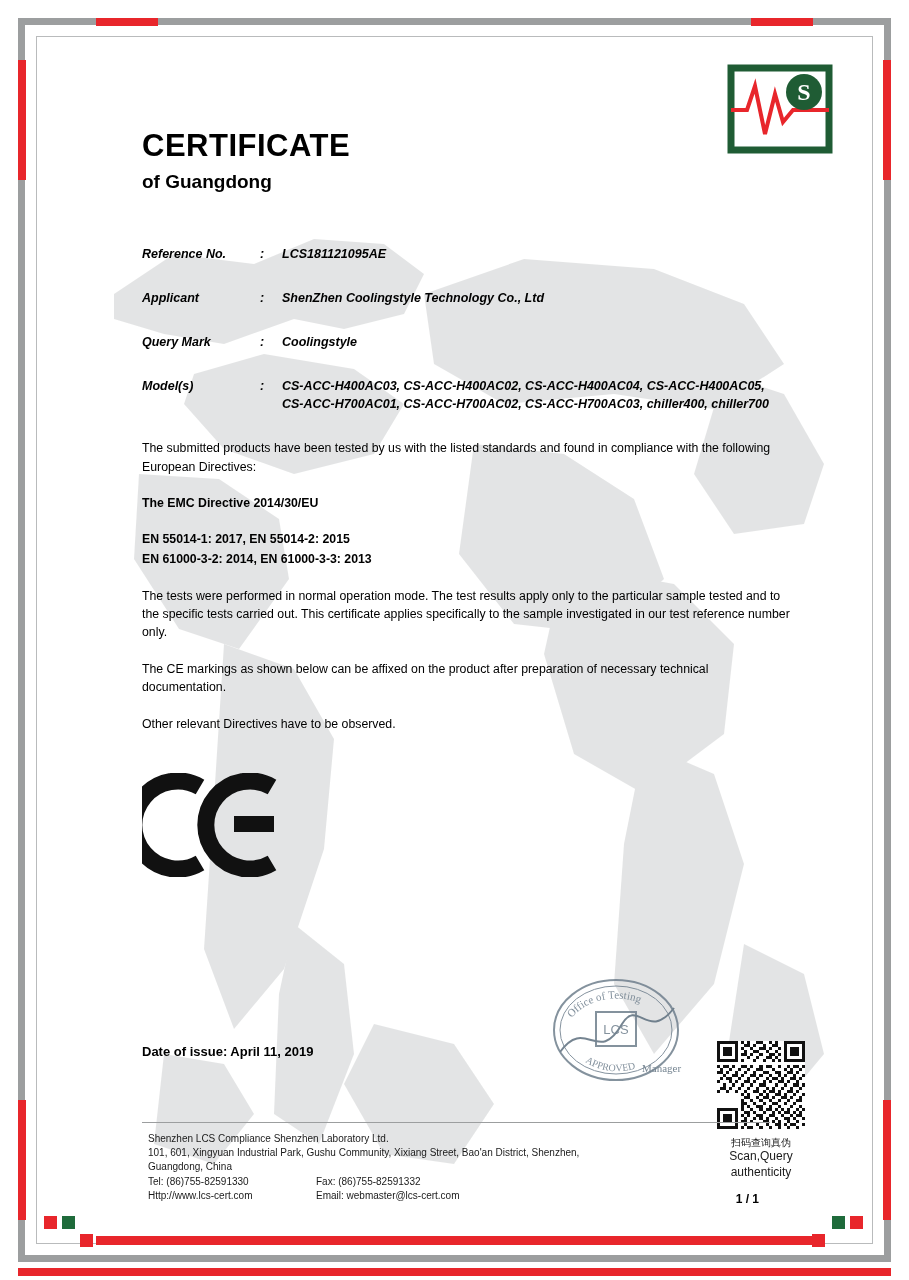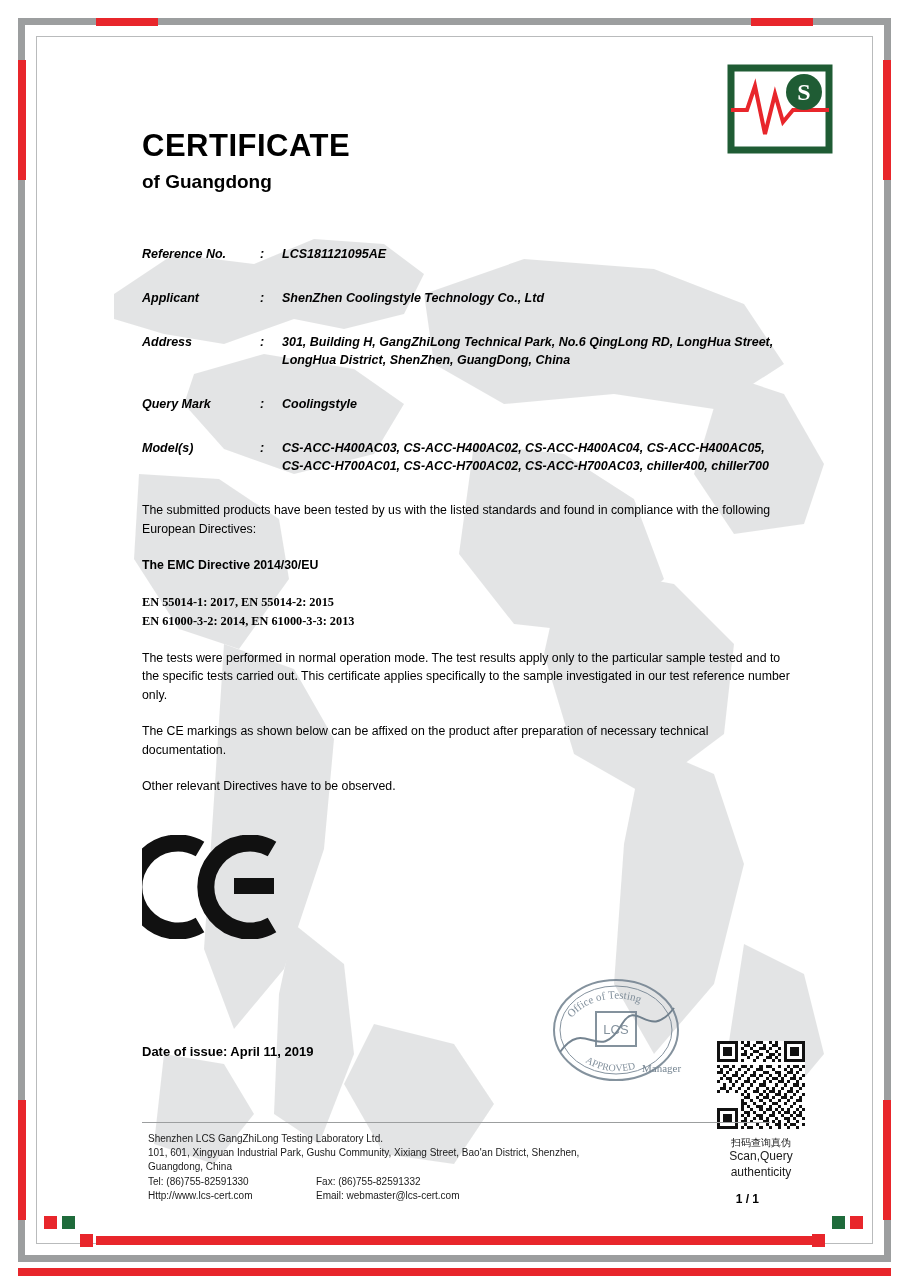--- a/index.html
+++ b/index.html
@@ -139,21 +139,20 @@
     margin: 0 0 18px 0;
     width: 648px;
   }
   .para.bold { font-weight: bold; }
   .standards {
     font-size: 12.3px;
     font-weight: bold;
     color: #000;
     line-height: 1.55;
     margin: 16px 0 18px 0;
-    font-family: Liberation Serif, serif;
   }
 
   .ce-mark {
     margin-top: 22px;
     width: 140px;
     height: 104px;
   }
 
   .date-line {
     position: absolute;
@@ -287,25 +286,20 @@
       <tbody>
         <tr>
           <td class="f-label">Reference No.</td>
           <td class="f-colon">:</td>
           <td class="f-value">LCS181121095AE</td>
         </tr>
         <tr>
           <td class="f-label">Applicant</td>
           <td class="f-colon">:</td>
           <td class="f-value">ShenZhen Coolingstyle Technology Co., Ltd</td>
-        </tr>
-        <tr>
-          <td class="f-label">Address</td>
-          <td class="f-colon">:</td>
-          <td class="f-value">301, Building H, GangZhiLong Technical Park, No.6 QingLong RD, LongHua Street, LongHua District, ShenZhen, GuangDong, China</td>
         </tr>
         <tr>
           <td class="f-label">Query Mark</td>
           <td class="f-colon">:</td>
           <td class="f-value">Coolingstyle</td>
         </tr>
         <tr>
           <td class="f-label">Model(s)</td>
           <td class="f-colon">:</td>
           <td class="f-value">CS-ACC-H400AC03, CS-ACC-H400AC02, CS-ACC-H400AC04, CS-ACC-H400AC05, CS-ACC-H700AC01, CS-ACC-H700AC02, CS-ACC-H700AC03, chiller400, chiller700</td>
@@ -577,21 +571,21 @@
         <rect x="23" y="28" width="1" height="1"></rect>
           <rect x="26" y="28" width="1" height="1"></rect>
       </g>
     </svg>
     <div class="qr-cap1">扫码查询真伪</div>
     <div class="qr-cap2">Scan,Query authenticity</div>
   </div>
 
   <div class="foot-rule"></div>
   <div class="footer">
-    <div>Shenzhen LCS GangZhiLong Testing Laboratory Ltd.</div>
+    <div>Shenzhen LCS Compliance Shenzhen Laboratory Ltd.</div>
     <div>101, 601, Xingyuan Industrial Park, Gushu Community, Xixiang Street, Bao'an District, Shenzhen,</div>
     <div>Guangdong, China</div>
     <div class="footer-row">
       <div class="c1">Tel: (86)755-82591330</div>
       <div>Fax: (86)755-82591332</div>
     </div>
     <div class="footer-row">
       <div class="c1">Http://www.lcs-cert.com</div>
       <div>Email: webmaster@lcs-cert.com</div>
     </div>

